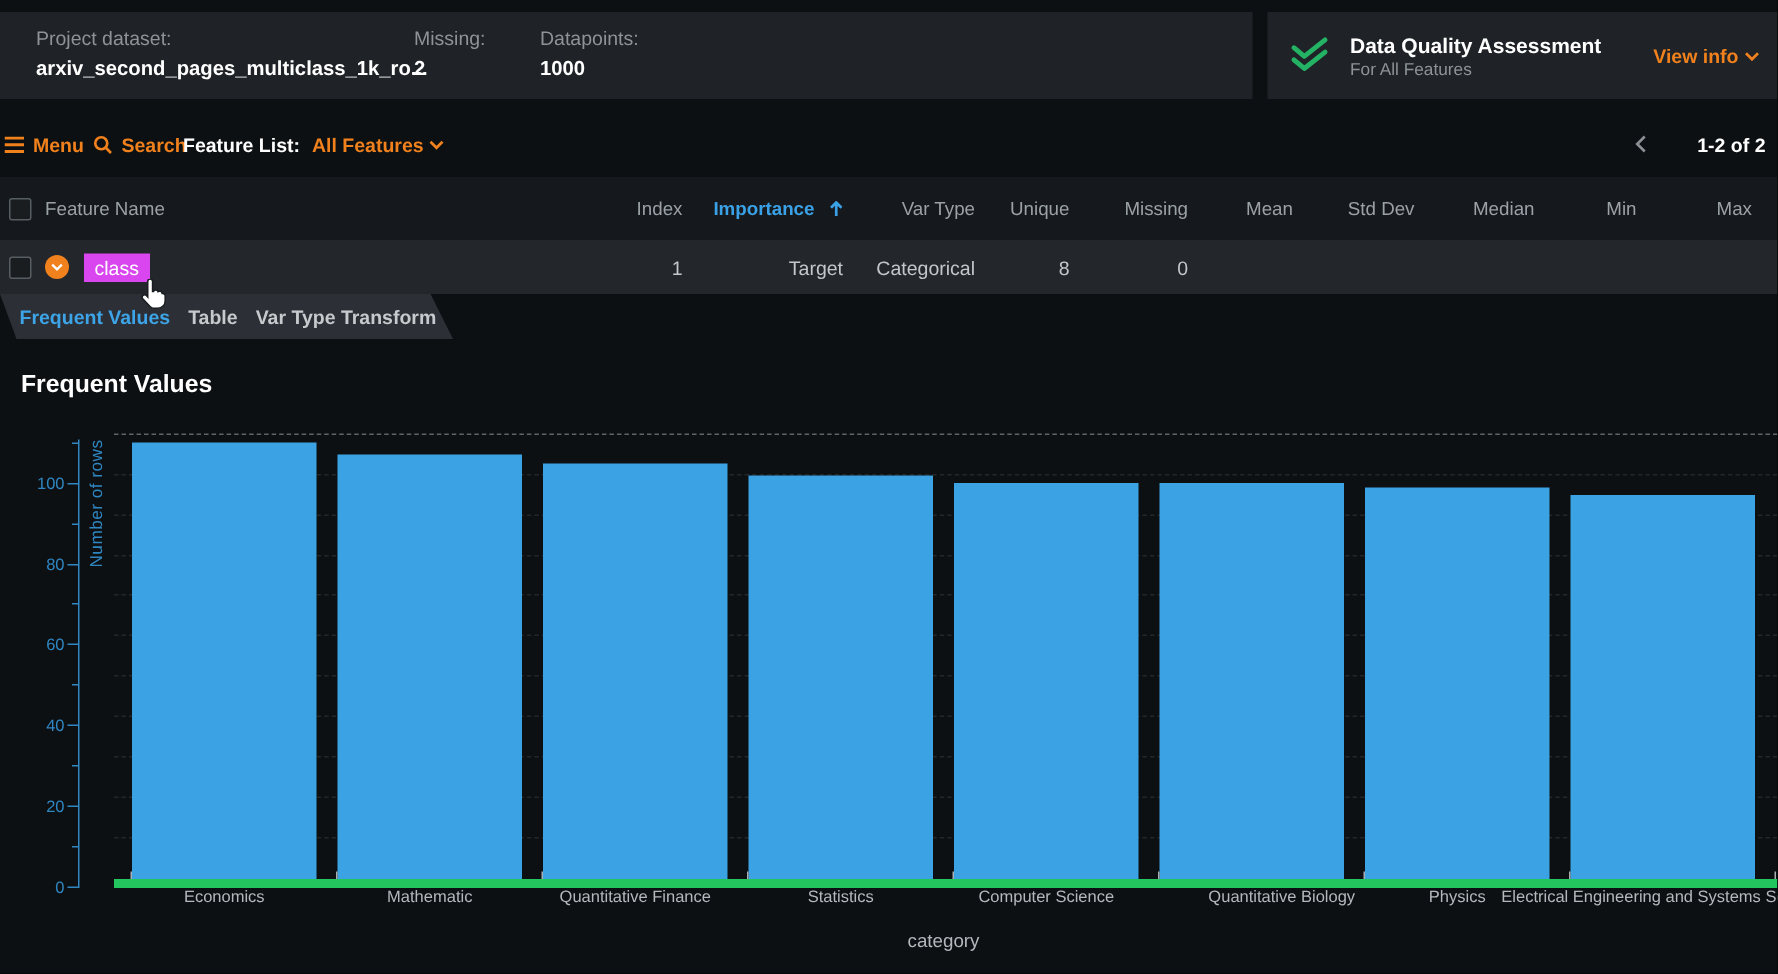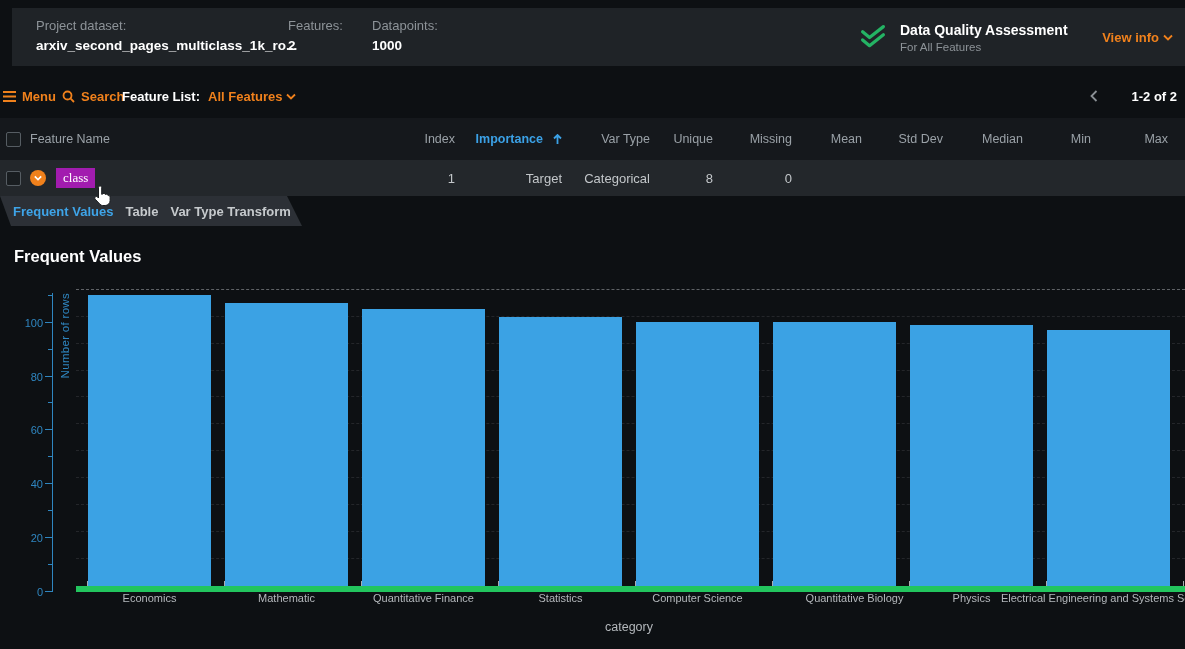--- a/index.html
+++ b/index.html
@@ -4,21 +4,21 @@
 <style>
   * { margin:0; padding:0; box-sizing:border-box; }
   body { background:#000; }
   .app {
     position:relative; width:1185px; height:649px;
     background:#0d1013; overflow:hidden;
     font-family:"Liberation Sans", sans-serif; color:#e8eaec;
   }
   
   .card { position:absolute; top:8px; height:58px; background:#1f2327; }
-  .card-left  { left:12px; width:835px; }
+  .card-left  { left:0; width:835px; }
   .card-right { left:845px; width:340px; display:flex; align-items:center; }
   .stat { position:absolute; top:10px; }
   .stat-project    { left:24px; }
   .stat-features   { left:276px; }
   .stat-datapoints { left:360px; }
   .stat-label { font-size:13px; color:#8d9398; margin-bottom:5px; }
   .stat-value { font-size:13.5px; color:#ffffff; font-weight:bold; }
   .dq-icon { margin-left:13px; flex:0 0 auto; }
   .dq-text { margin-left:12px; }
   .dq-title { font-size:14px; font-weight:bold; color:#ffffff; margin-bottom:3px; }
@@ -42,21 +42,21 @@
            grid-template-columns:30px 365px 60px 107px 88px 63px 79px 70px 81px 80px 68px 77px;
            padding-right:17px; }
   .thead { top:118px; height:42px; background:#15181c; font-size:12.5px; color:#9aa1a7; }
   .trow  { top:160px; height:36px; background:#23272b; font-size:13px; color:#c3c7ca; }
   .cell-r { text-align:right; }
   .cell-l { text-align:right; padding-left:15px; }
   .col-importance { color:#3ba1e6; font-weight:bold; display:flex; align-items:center; justify-content:flex-end; gap:10px; cursor:pointer; }
   .name-cell { display:flex; align-items:center; gap:10px; }
   .checkbox { width:15px; height:15px; border:1px solid #565d63; border-radius:2px; background:#191d20; margin-left:6px; cursor:pointer; flex:0 0 auto; }
   .expand-circle { width:16px; height:16px; border-radius:50%; background:#f0811c; display:flex; align-items:center; justify-content:center; cursor:pointer; flex:0 0 auto; }
-  .fname-chip { background:#a21caf; color:#ffffff; padding:2px 7px; font-size:13px; cursor:pointer;font-family:Liberation Serif, serif; }
+  .fname-chip { background:#d946ef; color:#ffffff; padding:2px 7px; font-size:13px; cursor:pointer; }
   
   .tabstrip { position:absolute; left:0; top:196px; width:302px; height:30px; background:#2c3036;
               clip-path:polygon(0 0, 287px 0, 302px 30px, 11px 30px);
               display:flex; align-items:center; padding-left:13px; gap:12px; }
   .tab { font-size:13px; font-weight:bold; color:#c6cacd; cursor:pointer; white-space:nowrap; }
   .tab.active { color:#3ea4e8; }
   
   .section-title { position:absolute; left:14px; top:247px; font-size:16.5px; font-weight:bold; color:#ffffff; }
   .chart-wrap { position:absolute; left:0; top:280px; width:1185px; height:360px; }
   .yaxis-line { position:absolute; left:52px; top:13px; width:1px; height:299px; background:#2f86c0; }
@@ -82,21 +82,21 @@
 <body>
 
 <div class="app">
 
   <div class="card card-left">
     <div class="stat stat-project">
       <div class="stat-label">Project dataset:</div>
       <div class="stat-value">arxiv_second_pages_multiclass_1k_ro...</div>
     </div>
     <div class="stat stat-features">
-      <div class="stat-label">Features:</div>
+      <div class="stat-label">Missing:</div>
       <div class="stat-value">2</div>
     </div>
     <div class="stat stat-datapoints">
       <div class="stat-label">Datapoints:</div>
       <div class="stat-value">1000</div>
     </div>
   </div>
 
   <div class="card card-right">
     <span class="dq-icon">

